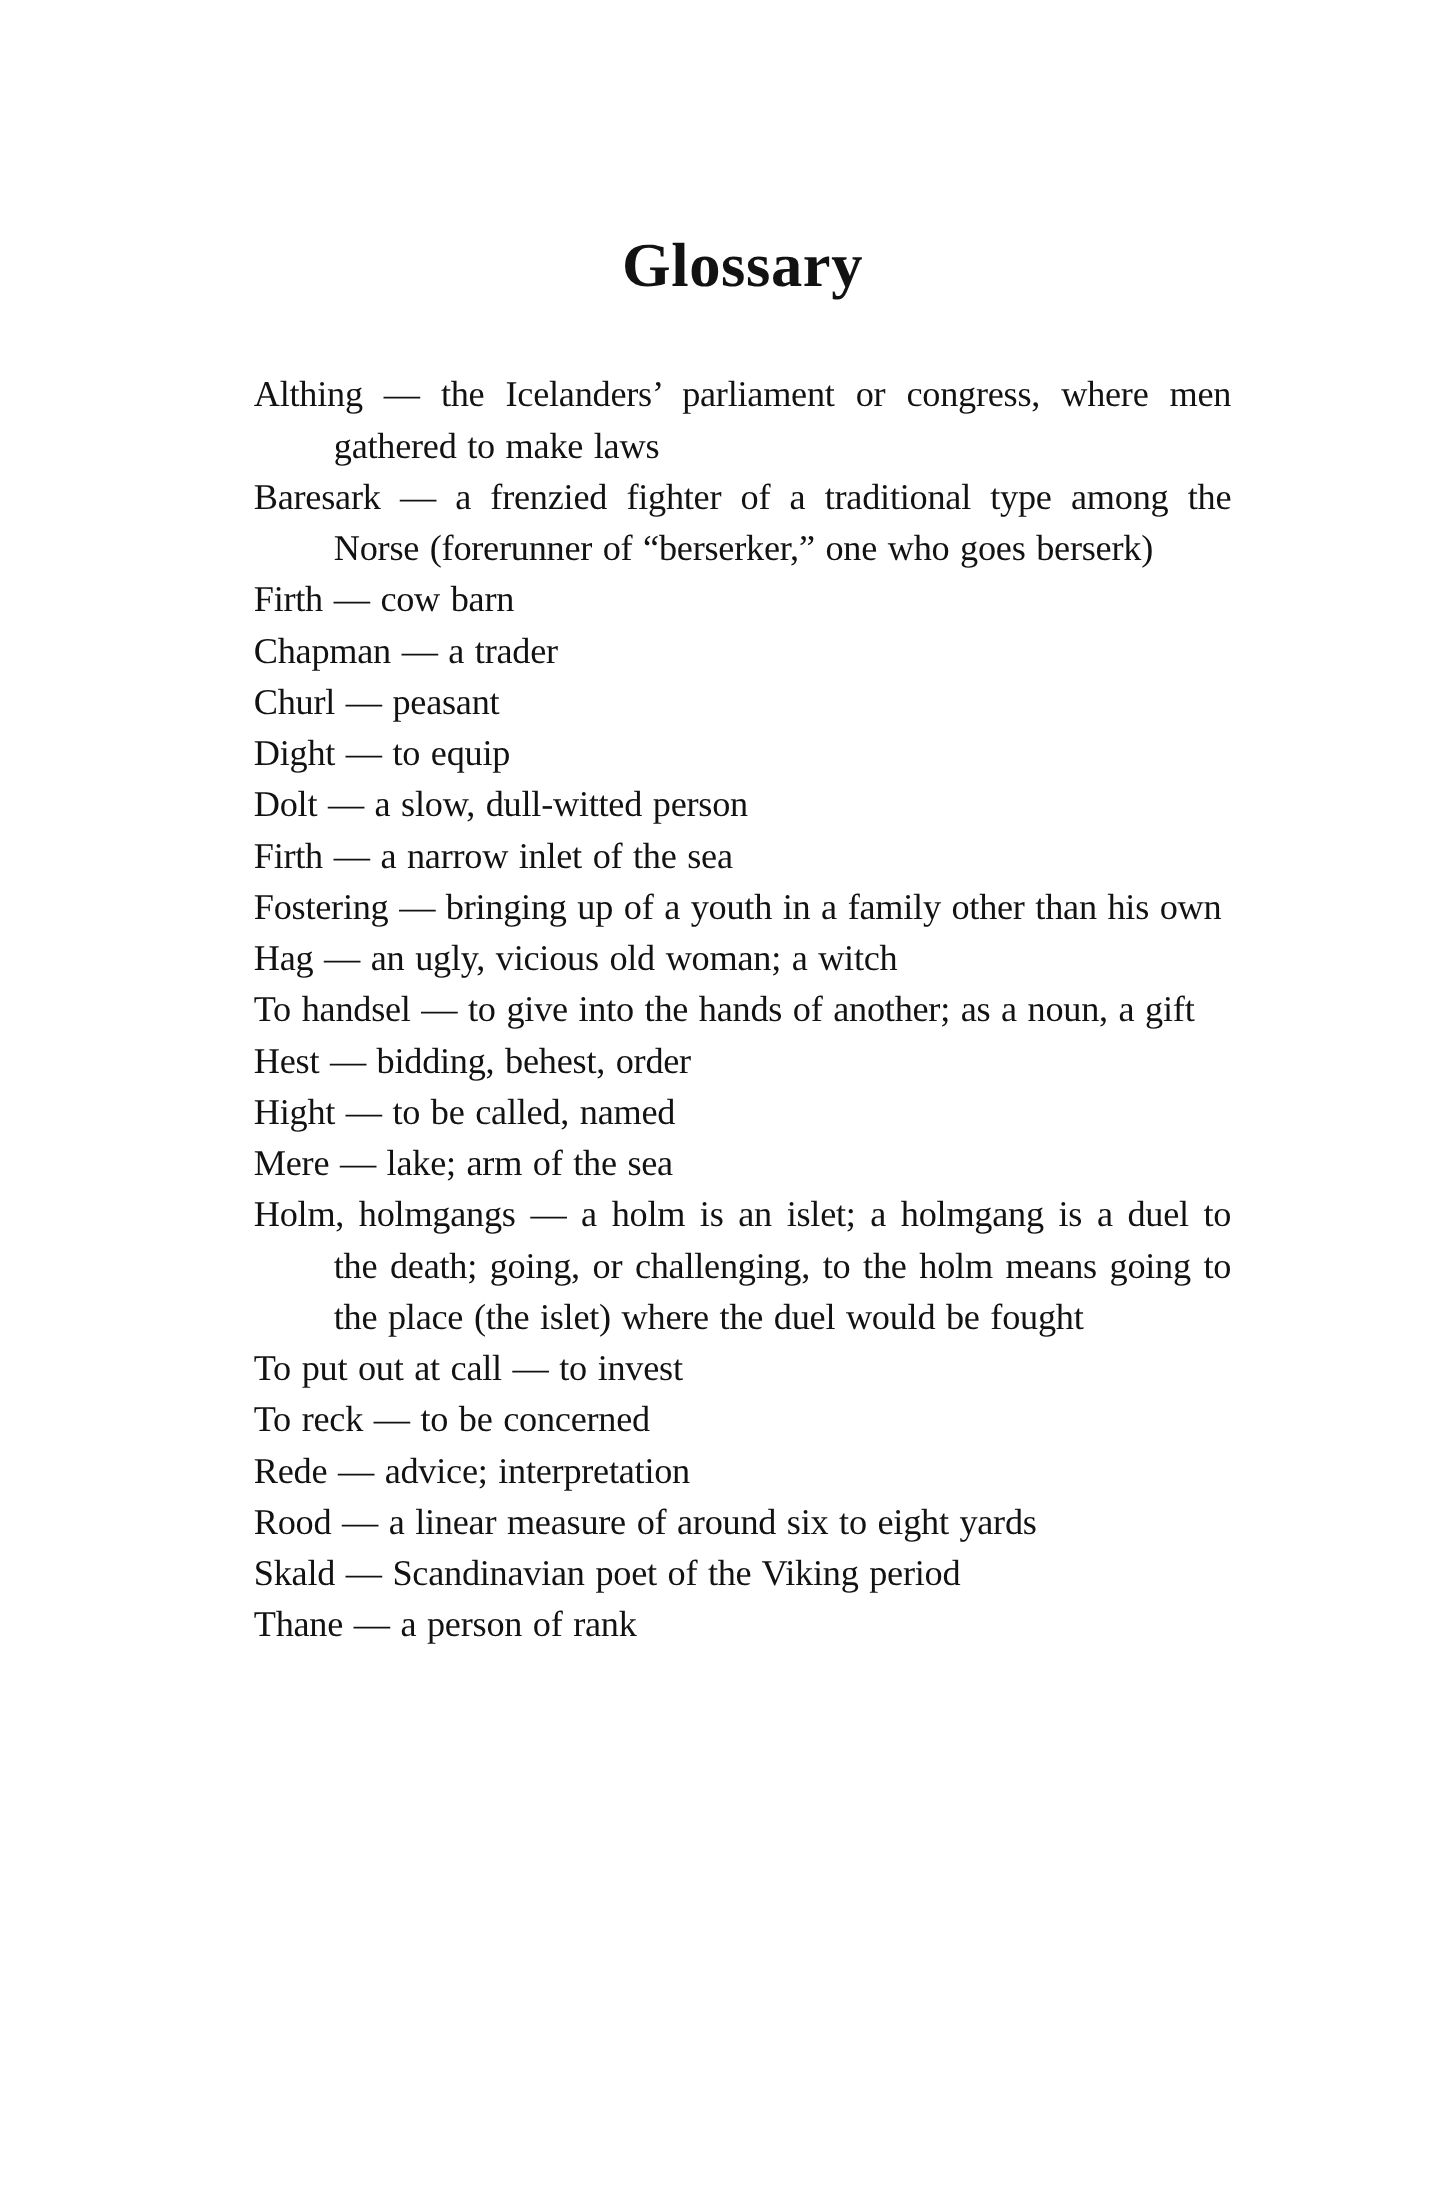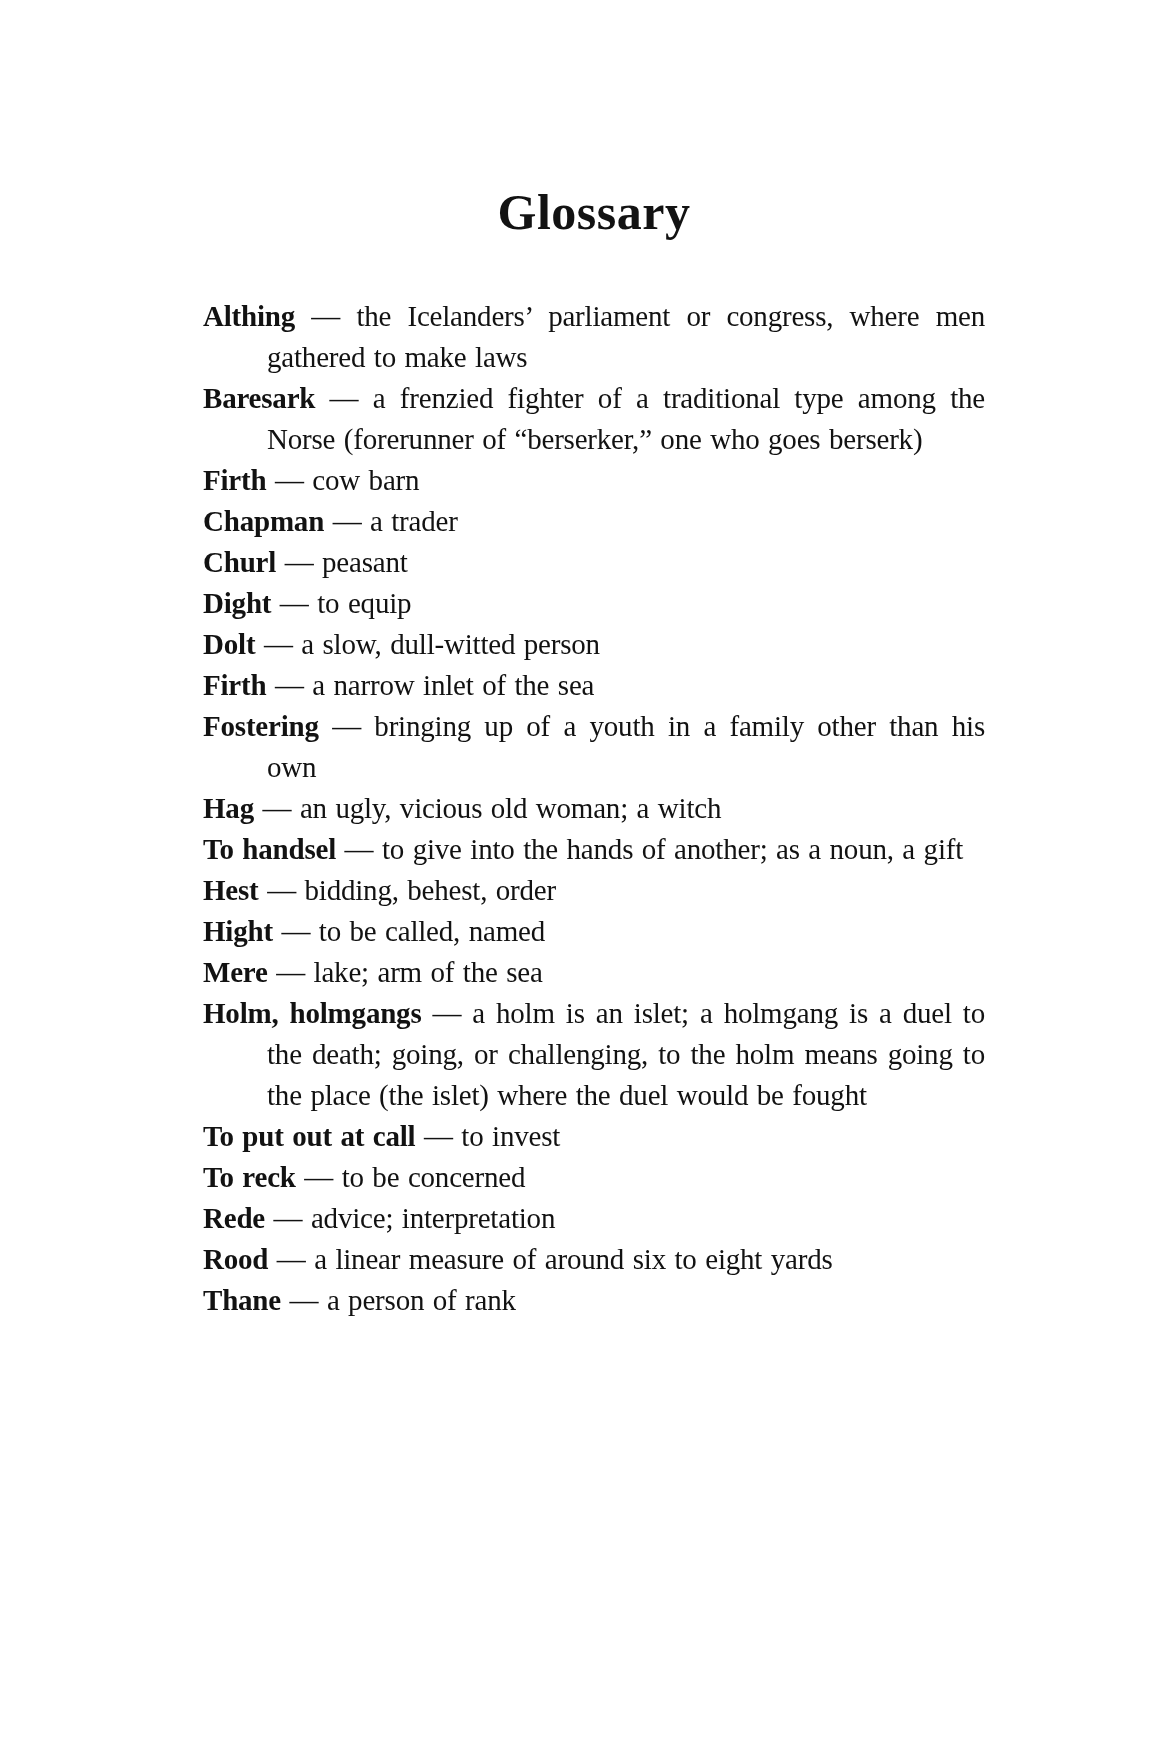--- a/index.html
+++ b/index.html
@@ -36,21 +36,21 @@
     margin: 0;
     padding-left: 64px;
     text-indent: -64px;
     font-size: 29px;
     line-height: 41px;
     letter-spacing: -0.2px;
     text-align: justify;
     word-spacing: 1.5px;
   }
   .entry .term {
-    font-weight: bold;
+    font-weight: normal;
   }
   .entry .sep {
     white-space: pre;
   }
 </style>
 </head>
 <body>
 
 <div class="page">
   <h1 class="title">Glossary</h1>
@@ -67,15 +67,16 @@
       <p class="entry"><span class="term">Hag</span><span class="sep"> — </span><span class="definition">an ugly, vicious old woman; a witch</span></p>
       <p class="entry"><span class="term">To handsel</span><span class="sep"> — </span><span class="definition">to give into the hands of another; as a noun, a gift</span></p>
       <p class="entry"><span class="term">Hest</span><span class="sep"> — </span><span class="definition">bidding, behest, order</span></p>
       <p class="entry"><span class="term">Hight</span><span class="sep"> — </span><span class="definition">to be called, named</span></p>
       <p class="entry"><span class="term">Mere</span><span class="sep"> — </span><span class="definition">lake; arm of the sea</span></p>
       <p class="entry"><span class="term">Holm, holmgangs</span><span class="sep"> — </span><span class="definition">a holm is an islet; a holmgang is a duel to the death; going, or challenging, to the holm means going to the place (the islet) where the duel would be fought</span></p>
       <p class="entry"><span class="term">To put out at call</span><span class="sep"> — </span><span class="definition">to invest</span></p>
       <p class="entry"><span class="term">To reck</span><span class="sep"> — </span><span class="definition">to be concerned</span></p>
       <p class="entry"><span class="term">Rede</span><span class="sep"> — </span><span class="definition">advice; interpretation</span></p>
       <p class="entry"><span class="term">Rood</span><span class="sep"> — </span><span class="definition">a linear measure of around six to eight yards</span></p>
+      <p class="entry"><span class="term">Skald</span><span class="sep"> — </span><span class="definition">Scandinavian poet of the Viking period</span></p>
       <p class="entry"><span class="term">Thane</span><span class="sep"> — </span><span class="definition">a person of rank</span></p>
     </div>
 </div>
 
 </body></html>

